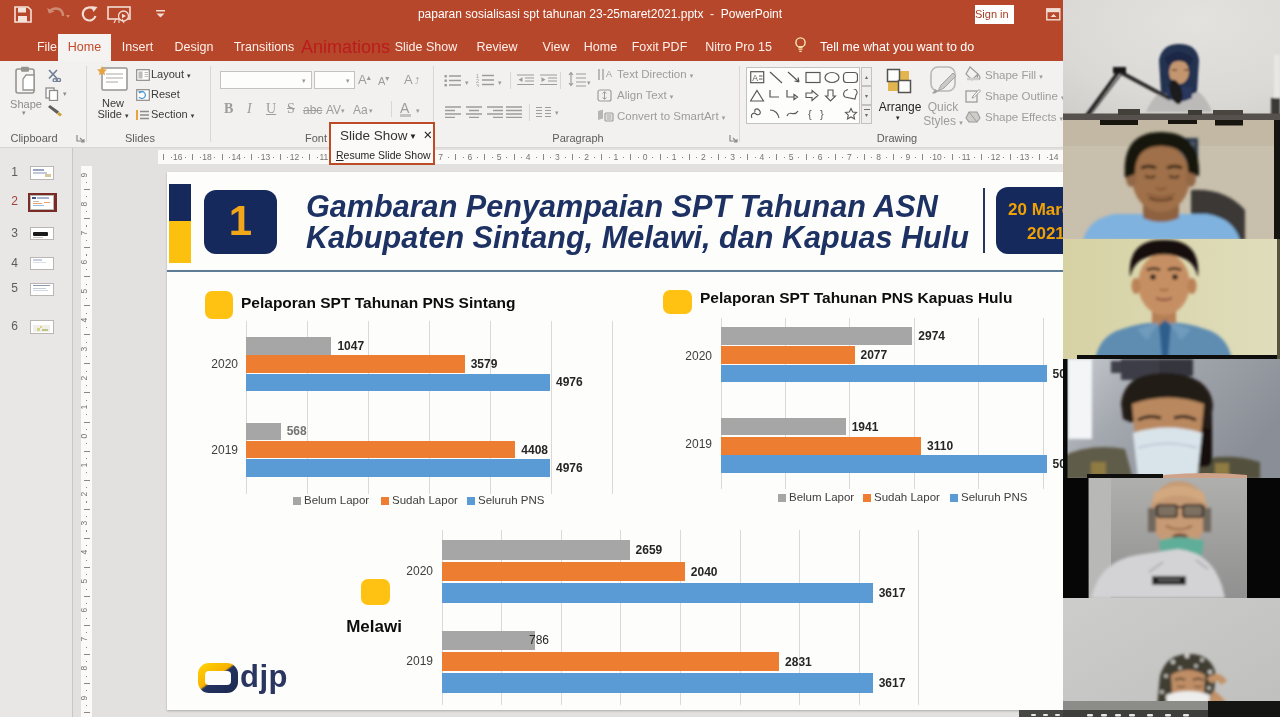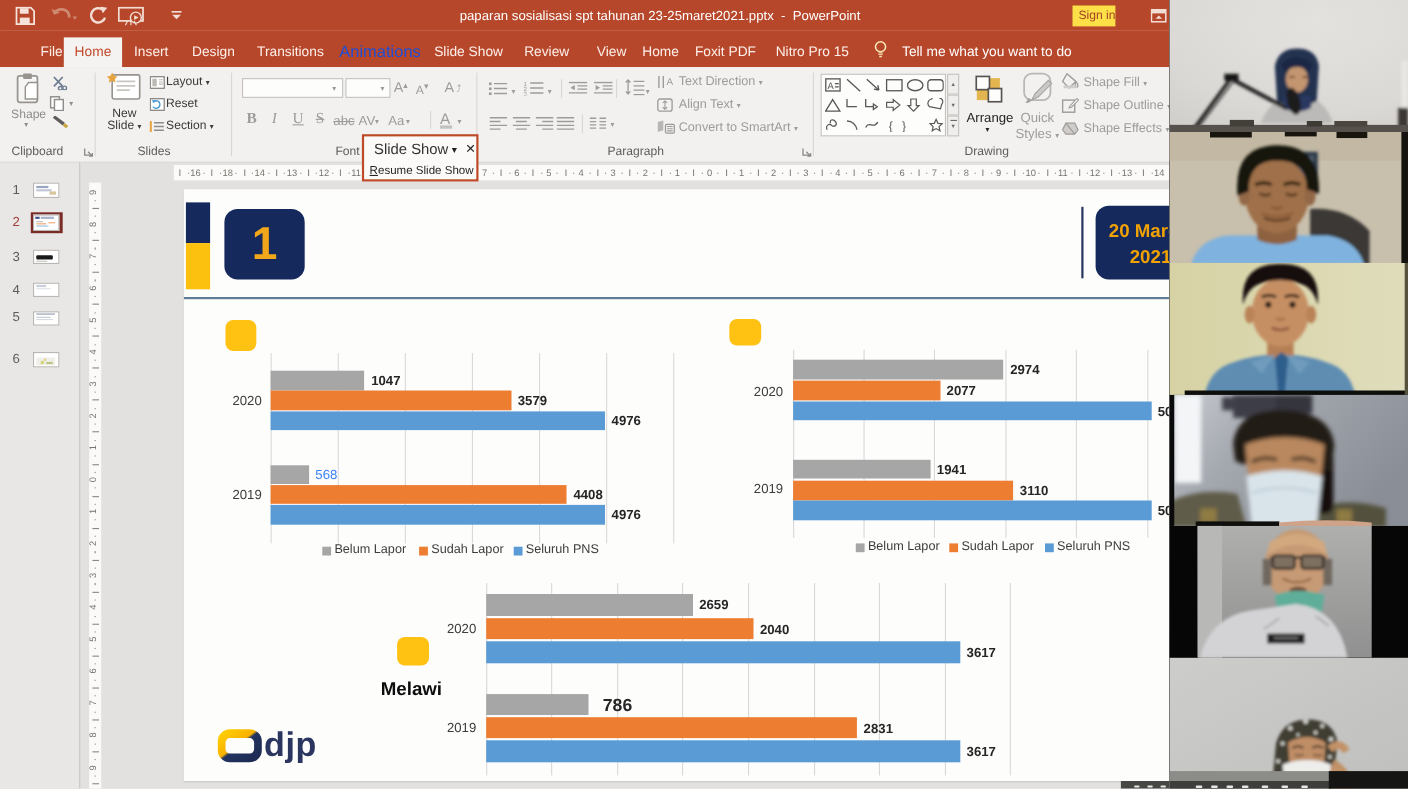--- a/index.html
+++ b/index.html
@@ -27,34 +27,34 @@
 <rect x="1" y="1" width="22" height="12" fill="none" stroke="#F2DDD4" stroke-width="1.6"></rect>
 <circle cx="16.5" cy="10" r="5" fill="#B7472A" stroke="#F2DDD4" stroke-width="1.3"></circle>
 <path d="M15 7.8 l4 2.2 -4 2.2 z" fill="#F2DDD4"></path>
 <path d="M9 13 l-2 4 M15 13 l2 4 M12 13 v4" stroke="#F2DDD4" stroke-width="1.1"></path>
 </svg>
 <svg class="abs" style="left:155px;top:10px;" width="11" height="9" viewBox="0 0 11 9">
 <rect x="1" y="0" width="9" height="1.5" fill="#F2DDD4"></rect>
 <path d="M1.5 3.5 l4 4 4-4 z" fill="#F2DDD4"></path>
 </svg>
 <div class="abs" style="left:300px;top:7px;width:600px;text-align:center;font-size:12px;color:#FFF;">paparan sosialisasi spt tahunan 23-25maret2021.pptx &nbsp;-&nbsp; PowerPoint</div>
-<div class="abs" style="left:975px;top:5px;width:39px;height:19px;background:#fde047;color:#A63E22;font-size:11px;text-align:right;line-height:19px;">Sign in</div>
+<div class="abs" style="left:975px;top:5px;width:39px;height:19px;background:#ffffff;color:#A63E22;font-size:11px;text-align:left;line-height:19px;">Sign in</div>
 <svg class="abs" style="left:1046px;top:8px;" width="15" height="13" viewBox="0 0 15 13">
 <rect x="0.8" y="0.8" width="13" height="11" fill="none" stroke="#F2DDD4" stroke-width="1.4"></rect>
 <rect x="0.8" y="0.8" width="13" height="3.4" fill="#F2DDD4"></rect>
 <path d="M7.5 6 l3 3 h-6 z" fill="#F2DDD4"></path>
 </svg>
 <div class="abs" style="left:0;top:28px;width:1063px;height:33px;background:#B7472A;"></div>
 <div class="abs" style="left:58px;top:34px;width:53px;height:27px;background:#F5F3F2;"></div>
 <div class="abs" style="left:58px;top:34px;width:53px;height:27px;color:#C24A2B;font-size:12.5px;text-align:center;line-height:27px;">Home</div>
 <div class="abs" style="left:-8.0px;top:34px;width:110px;height:27px;color:#FDEFEA;font-size:12.5px;font-weight:normal;text-align:center;line-height:27px;">File</div>
 <div class="abs" style="left:82.5px;top:34px;width:110px;height:27px;color:#FDEFEA;font-size:12.5px;font-weight:normal;text-align:center;line-height:27px;">Insert</div>
 <div class="abs" style="left:139.0px;top:34px;width:110px;height:27px;color:#FDEFEA;font-size:12.5px;font-weight:normal;text-align:center;line-height:27px;">Design</div>
 <div class="abs" style="left:209.0px;top:34px;width:110px;height:27px;color:#FDEFEA;font-size:12.5px;font-weight:normal;text-align:center;line-height:27px;">Transitions</div>
-<div class="abs" style="left:290.5px;top:34px;width:110px;height:27px;color:#1d4ed8;font-size:15px;font-weight:normal;text-align:center;line-height:27px;">Animations</div>
+<div class="abs" style="left:290.5px;top:34px;width:110px;height:27px;color:#b91c1c;font-size:18px;font-weight:normal;text-align:center;line-height:27px;">Animations</div>
 <div class="abs" style="left:371.0px;top:34px;width:110px;height:27px;color:#FDEFEA;font-size:12.5px;font-weight:normal;text-align:center;line-height:27px;">Slide Show</div>
 <div class="abs" style="left:442.0px;top:34px;width:110px;height:27px;color:#FDEFEA;font-size:12.5px;font-weight:normal;text-align:center;line-height:27px;">Review</div>
 <div class="abs" style="left:501.0px;top:34px;width:110px;height:27px;color:#FDEFEA;font-size:12.5px;font-weight:normal;text-align:center;line-height:27px;">View</div>
 <div class="abs" style="left:545.5px;top:34px;width:110px;height:27px;color:#FDEFEA;font-size:12.5px;font-weight:normal;text-align:center;line-height:27px;">Home</div>
 <div class="abs" style="left:604.5px;top:34px;width:110px;height:27px;color:#FDEFEA;font-size:12.5px;font-weight:normal;text-align:center;line-height:27px;">Foxit PDF</div>
 <div class="abs" style="left:683.5px;top:34px;width:110px;height:27px;color:#FDEFEA;font-size:12.5px;font-weight:normal;text-align:center;line-height:27px;">Nitro Pro 15</div>
 <svg class="abs" style="left:794px;top:37px;" width="13" height="17" viewBox="0 0 13 17">
 <circle cx="6.5" cy="5.5" r="4.6" fill="none" stroke="#F7E9B8" stroke-width="1.4"></circle>
 <path d="M4.5 10 h4 M4.5 12.2 h4 M5.3 14.4 h2.4" stroke="#F7E9B8" stroke-width="1.3"></path>
 </svg>
@@ -499,20 +499,21 @@
 <div class="abs" style="left:83.5px;top:682.9px;width:6px;height:1px;background:#8A8886;"></div>
 <div class="abs" style="left:86px;top:675.7px;width:1.2px;height:1.2px;background:#8A8886;"></div>
 <div class="abs" style="left:86px;top:690.2px;width:1.2px;height:1.2px;background:#8A8886;"></div>
 <div class="abs" style="left:78.5px;top:689.5px;width:16px;height:16px;text-align:center;font-size:8.5px;color:#76746F;transform:rotate(-90deg);">9</div>
 <div class="abs" style="left:83.5px;top:712.0px;width:6px;height:1px;background:#8A8886;"></div>
 <div class="abs" style="left:86px;top:704.7px;width:1.2px;height:1.2px;background:#8A8886;"></div>
 <div class="abs" style="left:167px;top:172px;width:896px;height:538px;background:#FDFDFC;overflow:hidden;box-shadow:0 1px 2px rgba(0,0,0,0.25);">
 <div class="abs" style="left:1.5px;top:11.5px;width:22px;height:37.7px;background:#16295D;"></div>
 <div class="abs" style="left:1.5px;top:49.2px;width:22px;height:41.4px;background:#FCC10E;"></div>
 <div class="abs" style="left:37px;top:18.0px;width:73px;height:64px;background:#16295D;border-radius:12px;color:#F2A71B;font-size:42px;font-weight:bold;text-align:center;line-height:62px;">1</div>
+<div class="abs" style="left:139px;top:19.0px;width:700px;font-size:30.6px;line-height:31px;font-weight:bold;font-style:italic;color:#1D3263;letter-spacing:0px;">Gambaran Penyampaian SPT Tahunan ASN<br>Kabupaten Sintang, Melawi, dan Kapuas Hulu</div>
 <div class="abs" style="left:815.5px;top:16.0px;width:2px;height:65px;background:#27355F;"></div>
 <div class="abs" style="left:829px;top:15.0px;width:80px;height:67px;background:#16295D;border-radius:12px;"></div>
 <div class="abs" style="left:841px;top:28.0px;font-size:17px;font-weight:bold;color:#F0A202;white-space:nowrap;">20 Maret</div>
 <div class="abs" style="left:860px;top:52.0px;font-size:17px;font-weight:bold;color:#F0A202;">2021</div>
 <div class="abs" style="left:0;top:97.5px;width:896px;height:2px;background:#5E7C95;"></div>
 <div class="abs" style="left:79.0px;top:149.0px;width:1px;height:173.0px;background:#D9D9D9;"></div>
 <div class="abs" style="left:140.0px;top:149.0px;width:1px;height:173.0px;background:#D9D9D9;"></div>
 <div class="abs" style="left:201.0px;top:149.0px;width:1px;height:173.0px;background:#D9D9D9;"></div>
 <div class="abs" style="left:262.0px;top:149.0px;width:1px;height:173.0px;background:#D9D9D9;"></div>
 <div class="abs" style="left:323.0px;top:149.0px;width:1px;height:173.0px;background:#D9D9D9;"></div>
@@ -520,26 +521,27 @@
 <div class="abs" style="left:445.0px;top:149.0px;width:1px;height:173.0px;background:#D9D9D9;"></div>
 <div class="abs" style="left:79.0px;top:165.0px;width:85.4px;height:17.5px;background:#A6A6A6;"></div>
 <div class="abs" style="left:79.0px;top:183.3px;width:218.7px;height:17.5px;background:#ED7D31;"></div>
 <div class="abs" style="left:79.0px;top:201.6px;width:304.0px;height:17.5px;background:#5B9BD5;"></div>
 <div class="abs" style="left:79.0px;top:250.5px;width:34.7px;height:17.5px;background:#A6A6A6;"></div>
 <div class="abs" style="left:79.0px;top:268.8px;width:269.3px;height:17.5px;background:#ED7D31;"></div>
 <div class="abs" style="left:79.0px;top:287.1px;width:304.0px;height:17.5px;background:#5B9BD5;"></div>
 <div class="abs" style="left:170.4px;top:167.0px;font-size:12px;font-weight:bold;color:#262626;">1047</div>
 <div class="abs" style="left:303.7px;top:185.0px;font-size:12px;font-weight:bold;color:#262626;">3579</div>
 <div class="abs" style="left:389.0px;top:203.3px;font-size:12px;font-weight:bold;color:#262626;">4976</div>
-<div class="abs" style="left:119.7px;top:252.2px;font-size:12px;font-weight:normal;color:#3b82f6;">568</div>
+<div class="abs" style="left:119.7px;top:252.2px;font-size:12px;font-weight:bold;color:#737373;">568</div>
 <div class="abs" style="left:354.3px;top:270.5px;font-size:12px;font-weight:bold;color:#262626;">4408</div>
 <div class="abs" style="left:389.0px;top:288.8px;font-size:12px;font-weight:bold;color:#262626;">4976</div>
 <div class="abs" style="left:26.0px;top:185.3px;width:45px;text-align:right;font-size:12px;color:#3D3D3D;">2020</div>
 <div class="abs" style="left:26.0px;top:270.5px;width:45px;text-align:right;font-size:12px;color:#3D3D3D;">2019</div>
 <div class="abs" style="left:38.0px;top:119.0px;width:28px;height:28px;background:#FFC213;border-radius:7px;"></div>
+<div class="abs" style="left:74.0px;top:121.8px;font-size:15.5px;font-weight:bold;color:#0D0D0D;white-space:nowrap;">Pelaporan SPT Tahunan PNS Sintang</div>
 <div class="abs" style="left:126.0px;top:324.5px;width:8px;height:8px;background:#A6A6A6;"></div>
 <div class="abs" style="left:137.0px;top:321.5px;font-size:11.5px;color:#3D3D3D;white-space:nowrap;">Belum Lapor</div>
 <div class="abs" style="left:214.0px;top:324.5px;width:8px;height:8px;background:#ED7D31;"></div>
 <div class="abs" style="left:225.0px;top:321.5px;font-size:11.5px;color:#3D3D3D;white-space:nowrap;">Sudah Lapor</div>
 <div class="abs" style="left:300.0px;top:324.5px;width:8px;height:8px;background:#5B9BD5;"></div>
 <div class="abs" style="left:311.0px;top:321.5px;font-size:11.5px;color:#3D3D3D;white-space:nowrap;">Seluruh PNS</div>
 <div class="abs" style="left:553.5px;top:146.0px;width:1px;height:171.0px;background:#D9D9D9;"></div>
 <div class="abs" style="left:617.9px;top:146.0px;width:1px;height:171.0px;background:#D9D9D9;"></div>
 <div class="abs" style="left:682.3px;top:146.0px;width:1px;height:171.0px;background:#D9D9D9;"></div>
 <div class="abs" style="left:746.7px;top:146.0px;width:1px;height:171.0px;background:#D9D9D9;"></div>
@@ -553,20 +555,21 @@
 <div class="abs" style="left:553.5px;top:283.4px;width:326.0px;height:17.5px;background:#5B9BD5;"></div>
 <div class="abs" style="left:751.3px;top:157.0px;font-size:12px;font-weight:bold;color:#262626;">2974</div>
 <div class="abs" style="left:693.5px;top:176.2px;font-size:12px;font-weight:bold;color:#262626;">2077</div>
 <div class="abs" style="left:885.5px;top:194.6px;font-size:12px;font-weight:bold;color:#262626;">5055</div>
 <div class="abs" style="left:684.7px;top:247.5px;font-size:12px;font-weight:bold;color:#262626;">1941</div>
 <div class="abs" style="left:760.1px;top:266.8px;font-size:12px;font-weight:bold;color:#262626;">3110</div>
 <div class="abs" style="left:885.5px;top:285.2px;font-size:12px;font-weight:bold;color:#262626;">5055</div>
 <div class="abs" style="left:500.0px;top:176.6px;width:45px;text-align:right;font-size:12px;color:#3D3D3D;">2020</div>
 <div class="abs" style="left:500.0px;top:265.3px;width:45px;text-align:right;font-size:12px;color:#3D3D3D;">2019</div>
 <div class="abs" style="left:496.0px;top:118.0px;width:29px;height:24px;background:#FFC213;border-radius:7px;"></div>
+<div class="abs" style="left:533.0px;top:116.8px;font-size:15.5px;font-weight:bold;color:#0D0D0D;white-space:nowrap;">Pelaporan SPT Tahunan PNS Kapuas Hulu</div>
 <div class="abs" style="left:611.0px;top:322.0px;width:8px;height:8px;background:#A6A6A6;"></div>
 <div class="abs" style="left:622.0px;top:319.0px;font-size:11.5px;color:#3D3D3D;white-space:nowrap;">Belum Lapor</div>
 <div class="abs" style="left:696.0px;top:322.0px;width:8px;height:8px;background:#ED7D31;"></div>
 <div class="abs" style="left:707.0px;top:319.0px;font-size:11.5px;color:#3D3D3D;white-space:nowrap;">Sudah Lapor</div>
 <div class="abs" style="left:783.0px;top:322.0px;width:8px;height:8px;background:#5B9BD5;"></div>
 <div class="abs" style="left:794.0px;top:319.0px;font-size:11.5px;color:#3D3D3D;white-space:nowrap;">Seluruh PNS</div>
 <div class="abs" style="left:274.6px;top:358.0px;width:1px;height:175.0px;background:#D9D9D9;"></div>
 <div class="abs" style="left:334.2px;top:358.0px;width:1px;height:175.0px;background:#D9D9D9;"></div>
 <div class="abs" style="left:393.8px;top:358.0px;width:1px;height:175.0px;background:#D9D9D9;"></div>
 <div class="abs" style="left:453.4px;top:358.0px;width:1px;height:175.0px;background:#D9D9D9;"></div>
@@ -577,21 +580,21 @@
 <div class="abs" style="left:751.4px;top:358.0px;width:1px;height:175.0px;background:#D9D9D9;"></div>
 <div class="abs" style="left:274.6px;top:368.0px;width:188.0px;height:19.5px;background:#A6A6A6;"></div>
 <div class="abs" style="left:274.6px;top:389.5px;width:243.2px;height:19.5px;background:#ED7D31;"></div>
 <div class="abs" style="left:274.6px;top:411.0px;width:431.1px;height:19.5px;background:#5B9BD5;"></div>
 <div class="abs" style="left:274.6px;top:458.5px;width:93.7px;height:19.5px;background:#A6A6A6;"></div>
 <div class="abs" style="left:274.6px;top:479.8px;width:337.5px;height:19.5px;background:#ED7D31;"></div>
 <div class="abs" style="left:274.6px;top:501.0px;width:431.1px;height:19.5px;background:#5B9BD5;"></div>
 <div class="abs" style="left:468.6px;top:371.0px;font-size:12px;font-weight:bold;color:#262626;">2659</div>
 <div class="abs" style="left:523.8px;top:392.5px;font-size:12px;font-weight:bold;color:#262626;">2040</div>
 <div class="abs" style="left:711.7px;top:413.5px;font-size:12px;font-weight:bold;color:#262626;">3617</div>
-<div class="abs" style="left:381px;top:461.0px;font-size:16px;font-weight:bold;color:#262626;">786</div>
+<div class="abs" style="left:362px;top:461.0px;font-size:12px;font-weight:normal;color:#262626;">786</div>
 <div class="abs" style="left:618.1px;top:482.5px;font-size:12px;font-weight:bold;color:#262626;">2831</div>
 <div class="abs" style="left:711.7px;top:503.5px;font-size:12px;font-weight:bold;color:#262626;">3617</div>
 <div class="abs" style="left:221.0px;top:391.5px;width:45px;text-align:right;font-size:12px;color:#3D3D3D;">2020</div>
 <div class="abs" style="left:221.0px;top:482.0px;width:45px;text-align:right;font-size:12px;color:#3D3D3D;">2019</div>
 <div class="abs" style="left:194.0px;top:407.0px;width:29px;height:26px;background:#FFC213;border-radius:7px;"></div>
 <div class="abs" style="left:177.0px;top:445.0px;width:60px;text-align:center;font-size:17px;font-weight:bold;color:#0D0D0D;">Melawi</div>
 <div class="abs" style="left:73.0px;top:487.0px;font-size:31px;font-weight:bold;color:#2A3560;letter-spacing:0.5px;">djp</div>
 <svg class="abs" style="left:30px;top:490.0px;" width="100" height="33" viewBox="0 0 100 33">
 <defs>
         <linearGradient id="dg" x1="0" y1="0" x2="1" y2="1">

